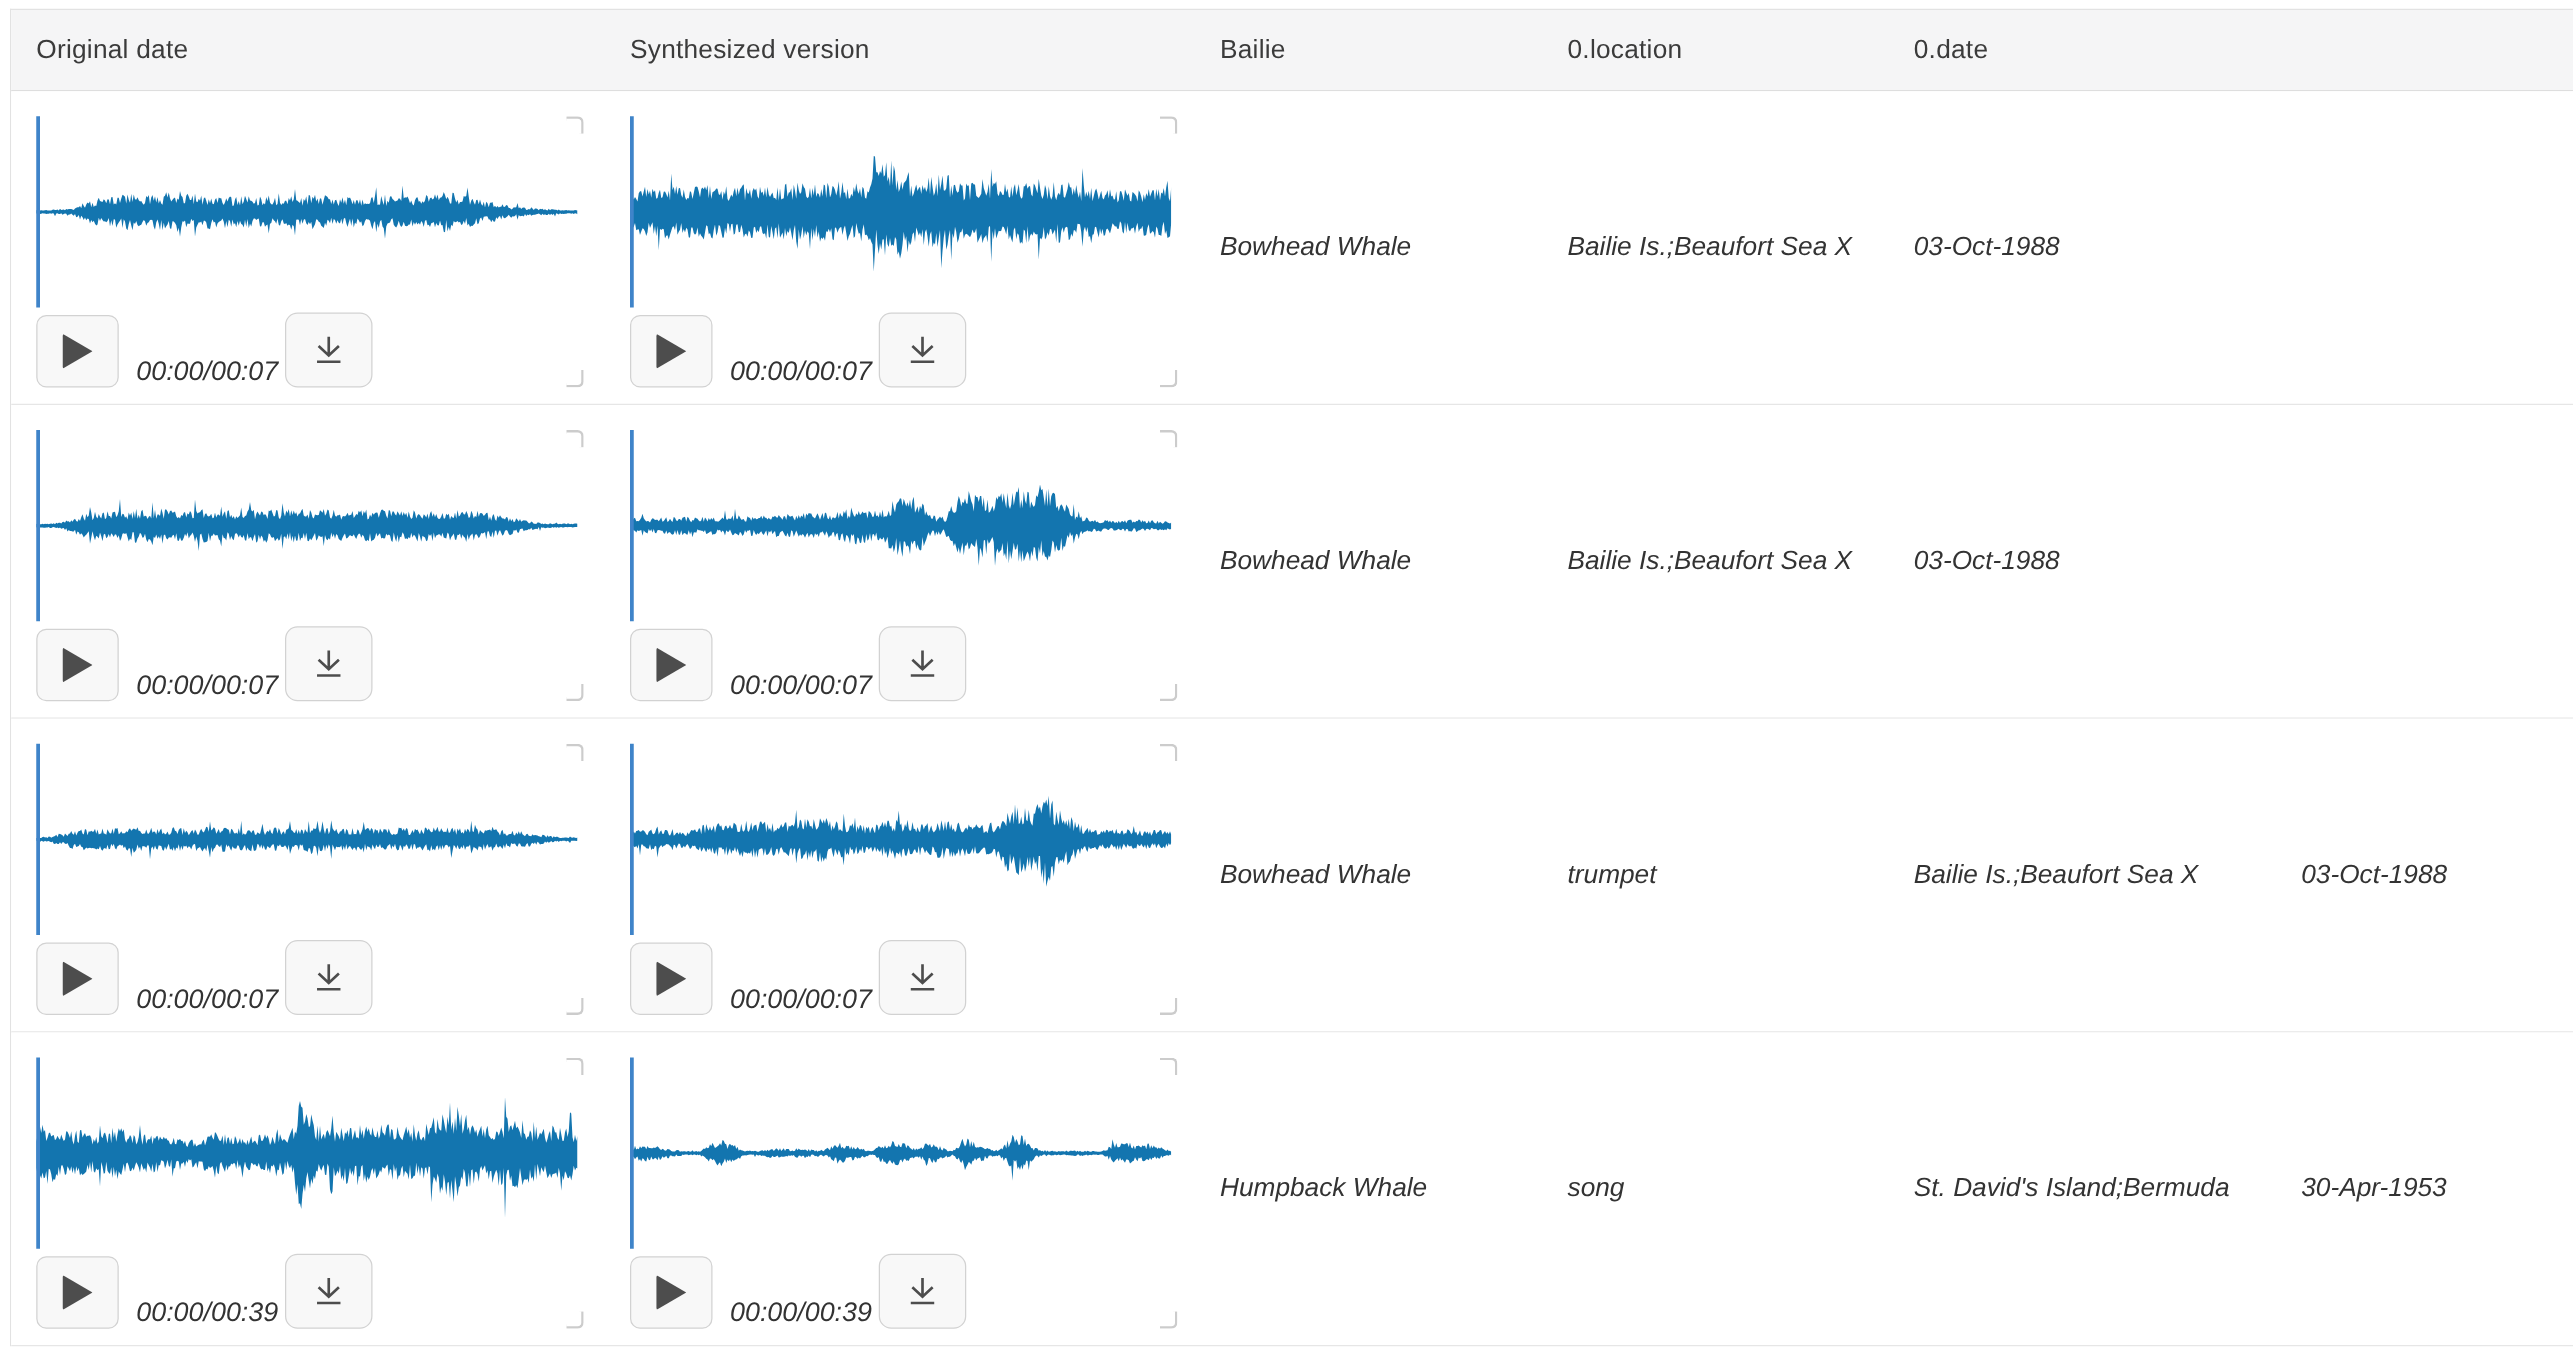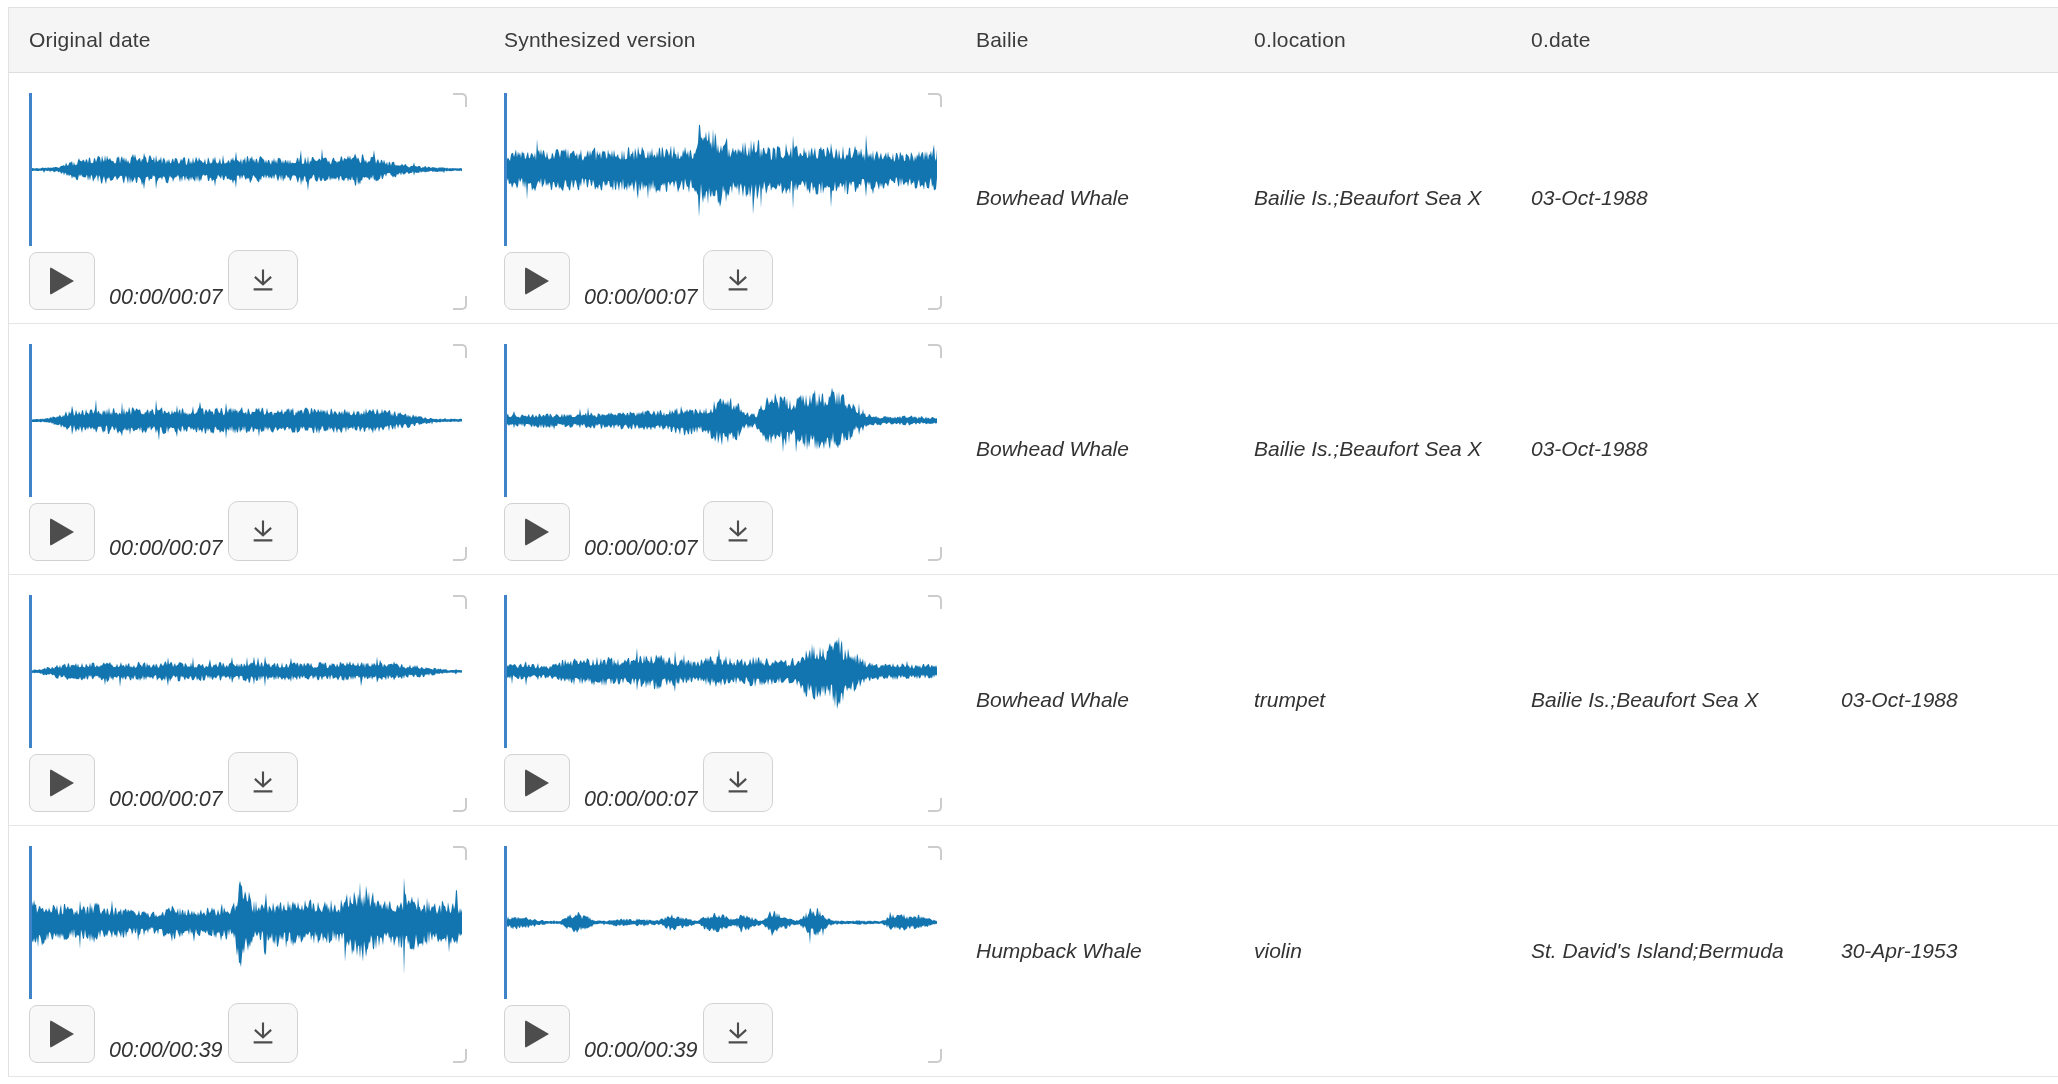--- a/index.html
+++ b/index.html
@@ -220,18 +220,18 @@
               <span class="time">00:00/00:39</span>
               <button class="abtn dl-btn">
                 <svg viewBox="0 0 24 24" width="30" height="30">
                   <path d="M12 3.5 V15 M5.5 9.5 L12 15.5 L18.5 9.5 M4.5 19.5 H19.5" fill="none" stroke="#4d4d4d" stroke-width="1.7"></path>
                 </svg>
               </button>
             </div>
           </div>
         </div>
         <div class="cell text-cell">Humpback Whale</div>
-        <div class="cell text-cell">violin</div>
+        <div class="cell text-cell">song</div>
         <div class="cell text-cell">St. David's Island;Bermuda</div>
         <div class="cell text-cell">30-Apr-1953</div>
       </div>
     </div>
 </div>
 
 </body></html>

